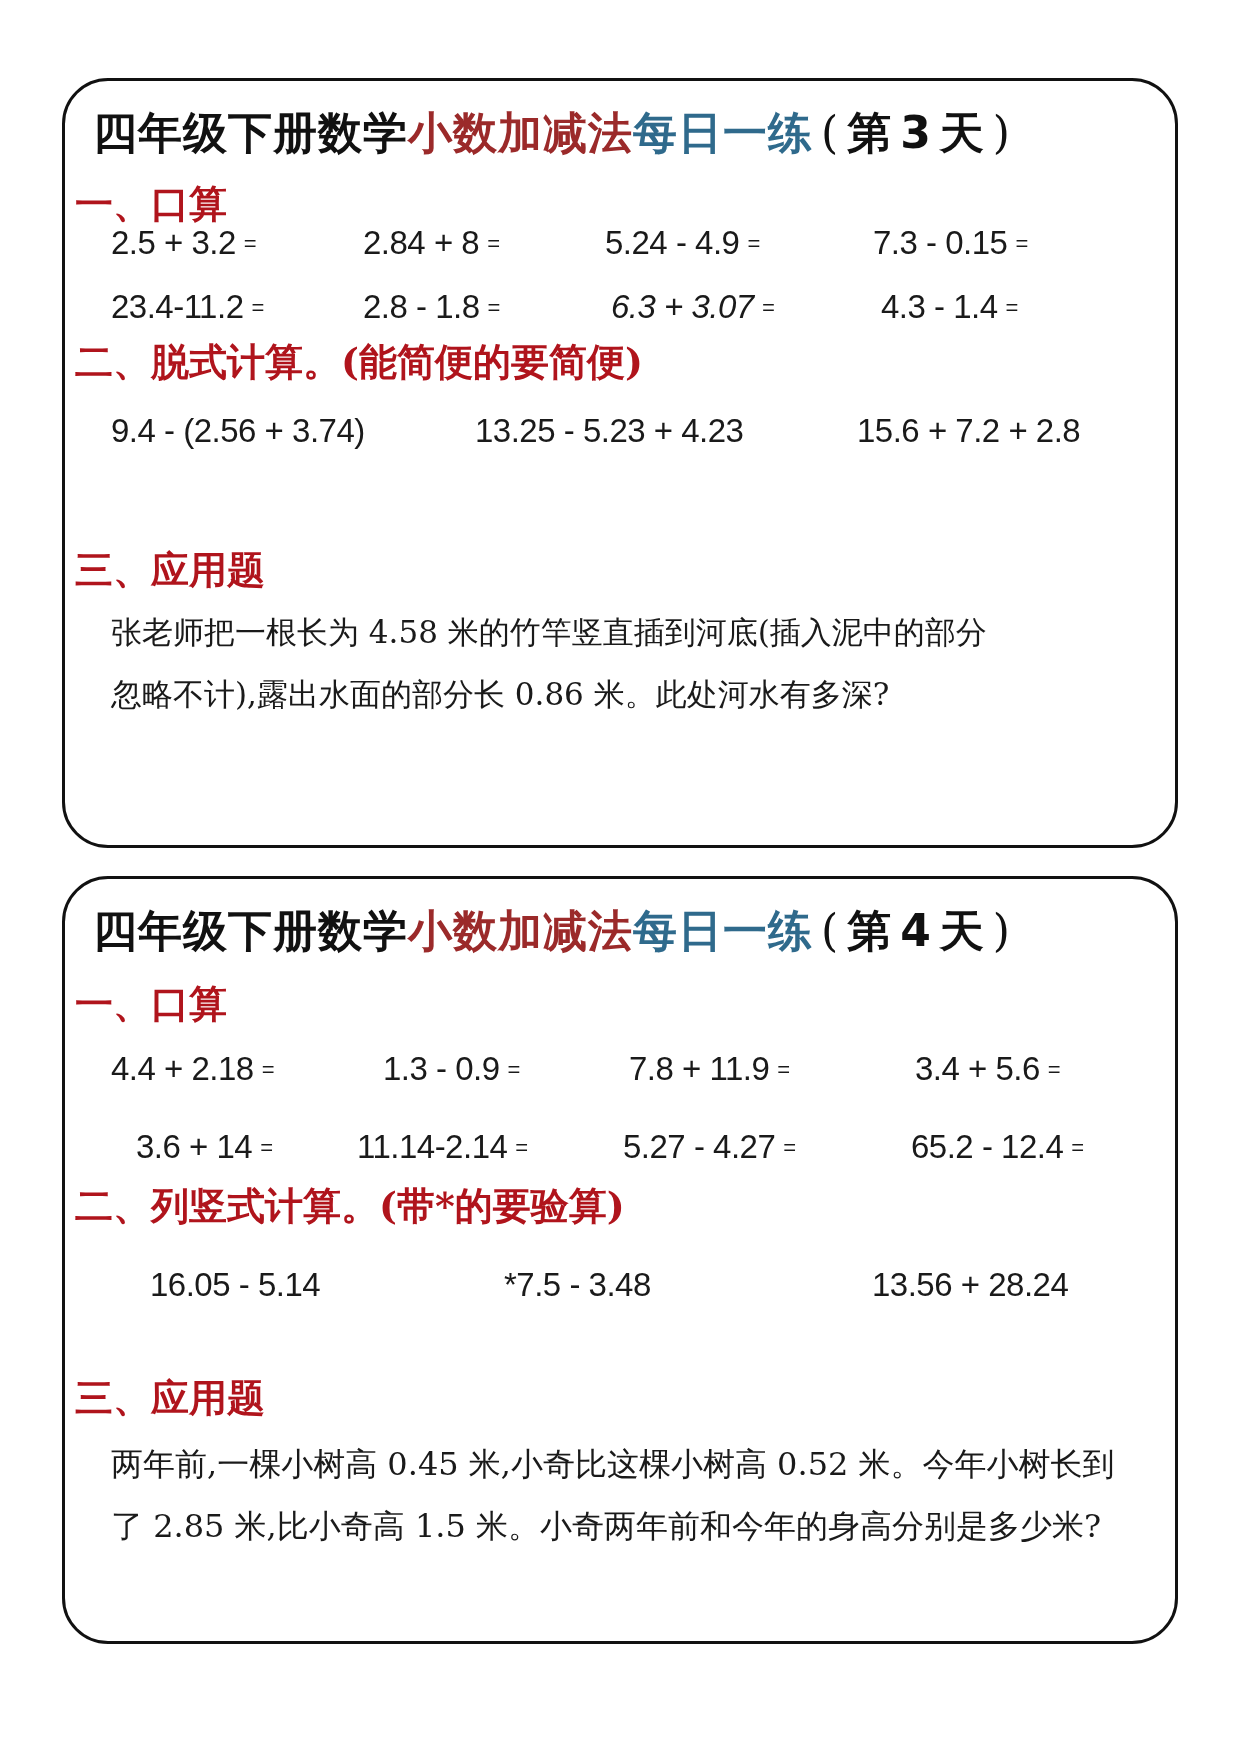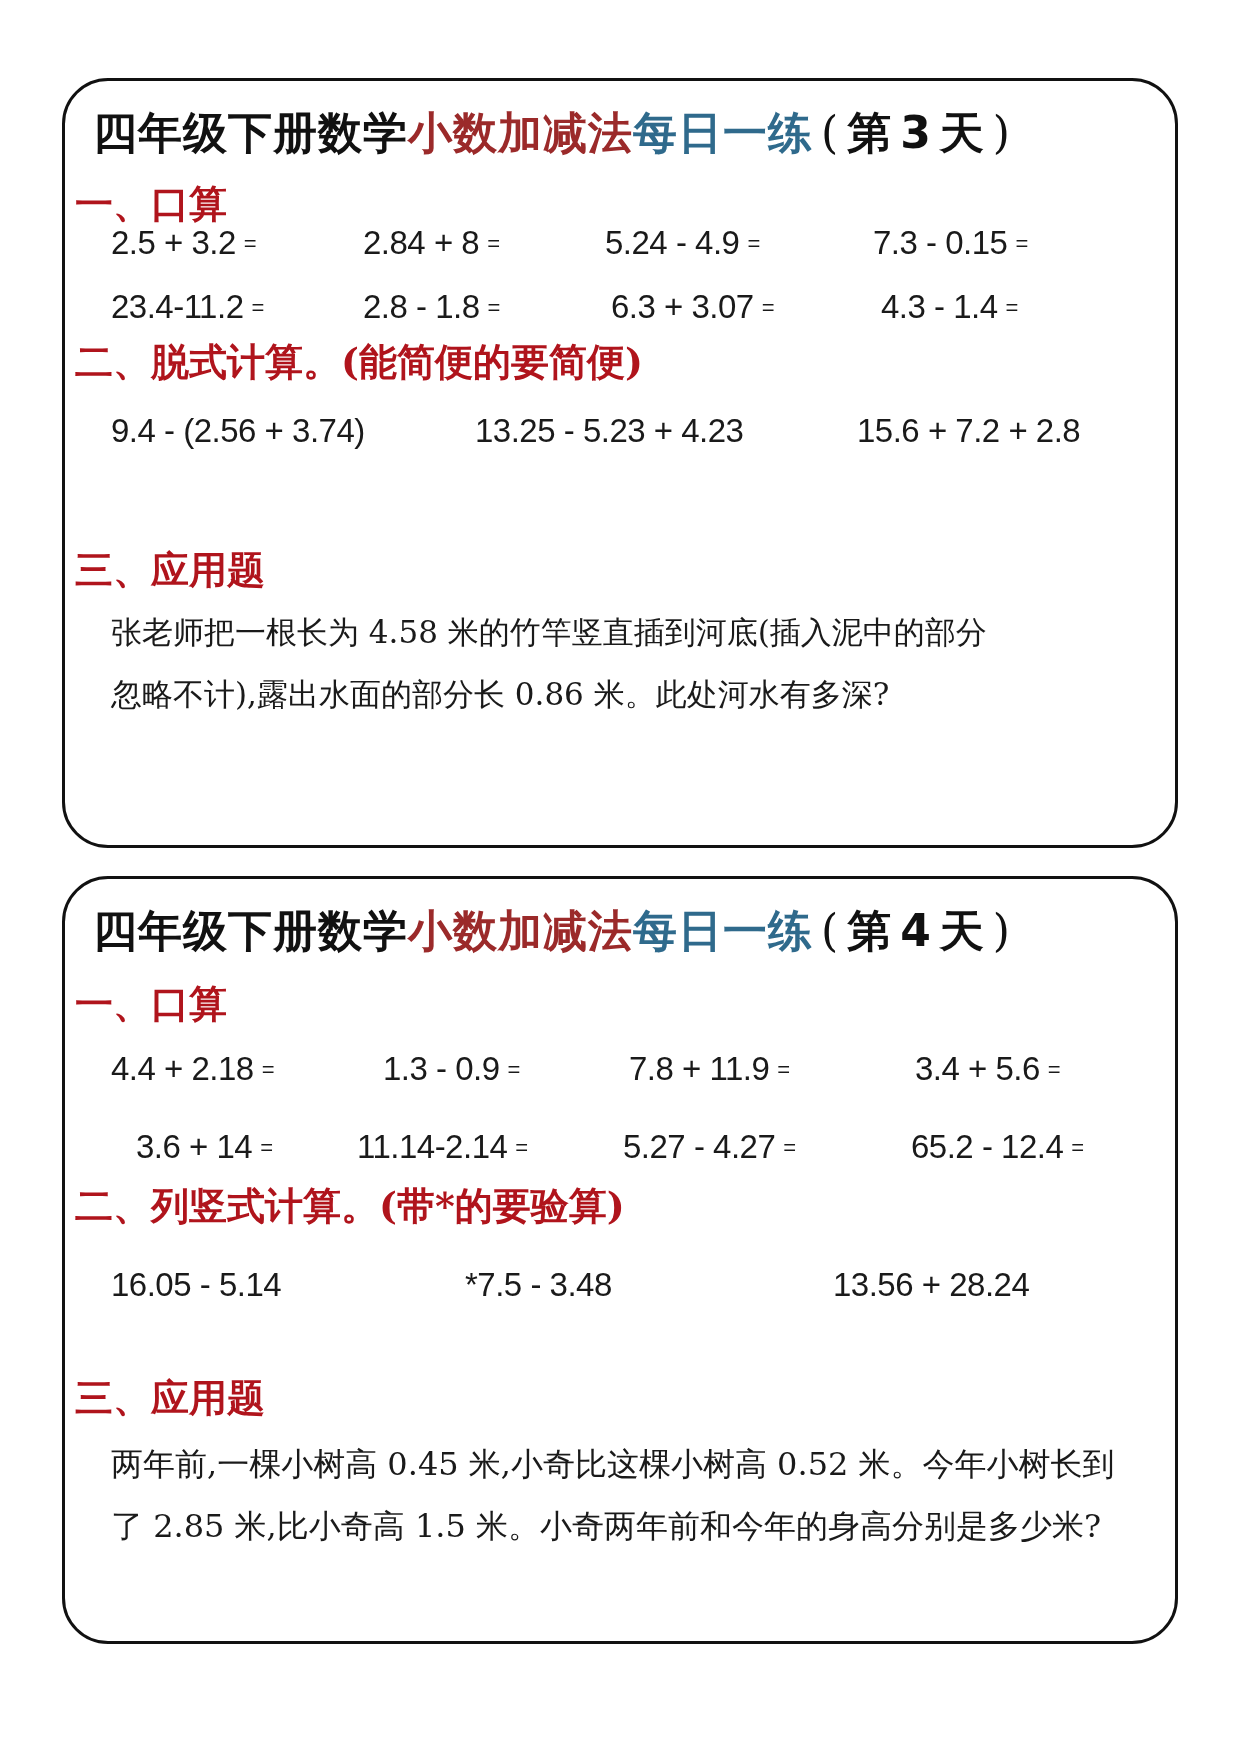--- a/index.html
+++ b/index.html
@@ -98,21 +98,21 @@
 
     <div class="expr-row" style="top:140px;">
       <div class="expr" style="left:46px;"><span>2.5 + 3.2</span><span class="eq">=</span></div>
       <div class="expr" style="left:298px;"><span>2.84 + 8</span><span class="eq">=</span></div>
       <div class="expr" style="left:540px;"><span>5.24 - 4.9</span><span class="eq">=</span></div>
       <div class="expr" style="left:808px;"><span>7.3 - 0.15</span><span class="eq">=</span></div>
     </div>
     <div class="expr-row" style="top:204px;">
       <div class="expr" style="left:46px;"><span>23.4-11.2</span><span class="eq">=</span></div>
       <div class="expr" style="left:298px;"><span>2.8 - 1.8</span><span class="eq">=</span></div>
-      <div class="expr" style="left:546px;"><span>6.3 + 3.07</span><span class="eq">=</span></div>
+      <div class="expr" style="left:546px;font-style:italic;"><span>6.3 + 3.07</span><span class="eq">=</span></div>
       <div class="expr" style="left:816px;"><span>4.3 - 1.4</span><span class="eq">=</span></div>
     </div>
 
     <div class="section-heading" style="top:256px;">二、脱式计算。(能简便的要简便)</div>
 
     <div class="expr-row" style="top:328px;">
       <div class="expr" style="left:46px;">9.4 - (2.56 + 3.74)</div>
       <div class="expr" style="left:400px;margin-left:10px;">13.25 - 5.23 + 4.23</div>
       <div class="expr" style="left:792px;">15.6 + 7.2 + 2.8</div>
     </div>
@@ -140,21 +140,21 @@
     </div>
     <div class="expr-row" style="top:246px;">
       <div class="expr" style="left:54px;margin-left:17px;"><span>3.6 + 14</span><span class="eq">=</span></div>
       <div class="expr" style="left:292px;"><span>11.14-2.14</span><span class="eq">=</span></div>
       <div class="expr" style="left:558px;"><span>5.27 - 4.27</span><span class="eq">=</span></div>
       <div class="expr" style="left:846px;"><span>65.2 - 12.4</span><span class="eq">=</span></div>
     </div>
 
     <div class="section-heading" style="top:302px;">二、列竖式计算。(带*的要验算)</div>
 
-    <div class="expr-row" style="top:384px;">
+    <div class="expr-row" style="top:384px;margin-left:39px;">
       <div class="expr" style="left:46px;">16.05 - 5.14</div>
       <div class="expr" style="left:400px;">*7.5 - 3.48</div>
       <div class="expr" style="left:768px;">13.56 + 28.24</div>
     </div>
 
     <div class="section-heading" style="top:494px;">三、应用题</div>
 
     <div class="problem p4" style="top:554px;">
       <span class="line">两年前,一棵小树高 0.45 米,小奇比这棵小树高 0.52 米。今年小树长到</span>
       <span class="line">了 2.85 米,比小奇高 1.5 米。小奇两年前和今年的身高分别是多少米?</span>

